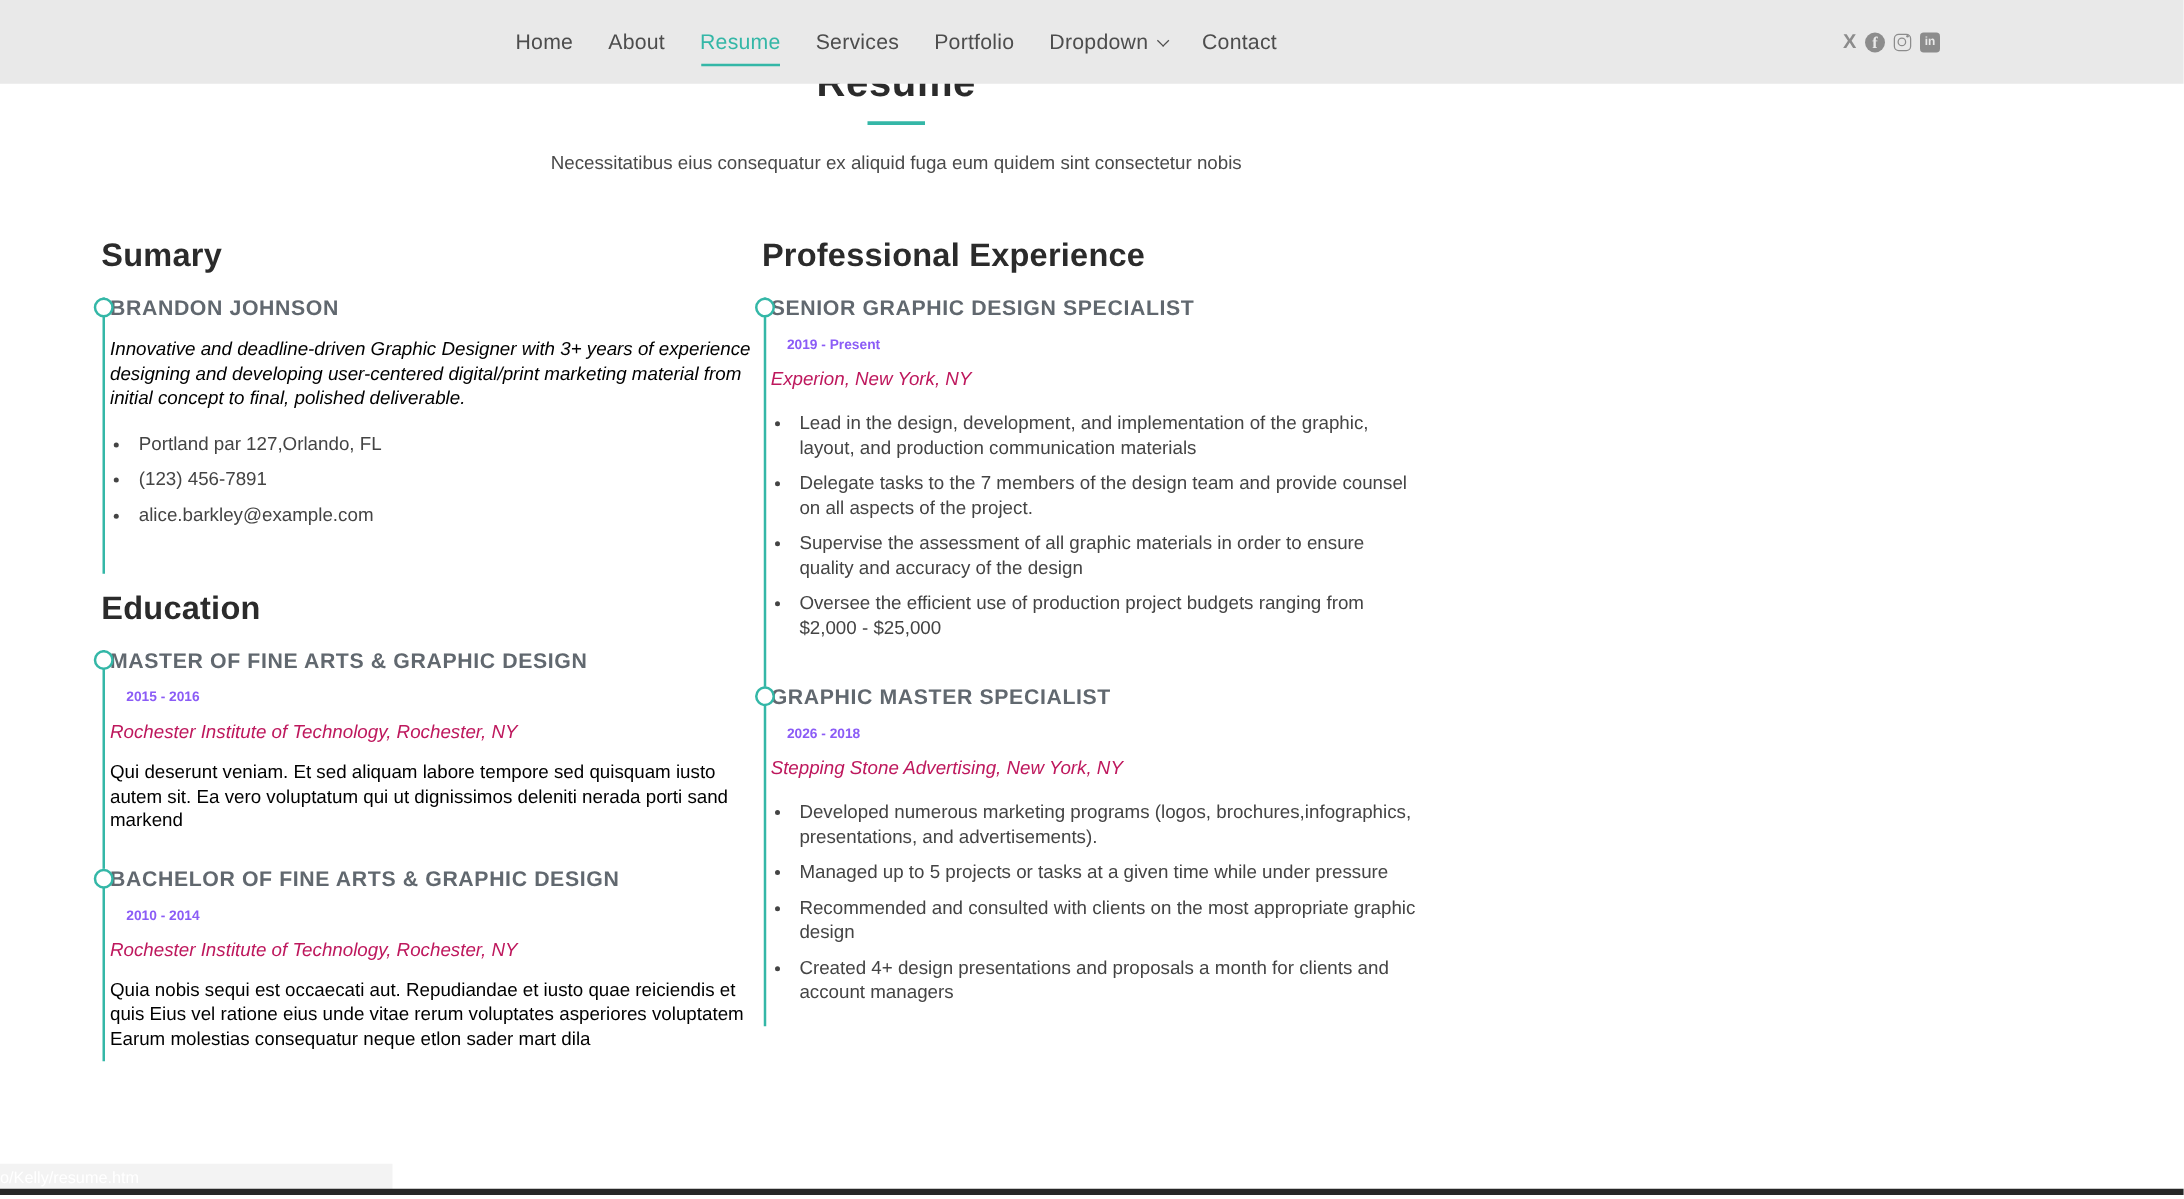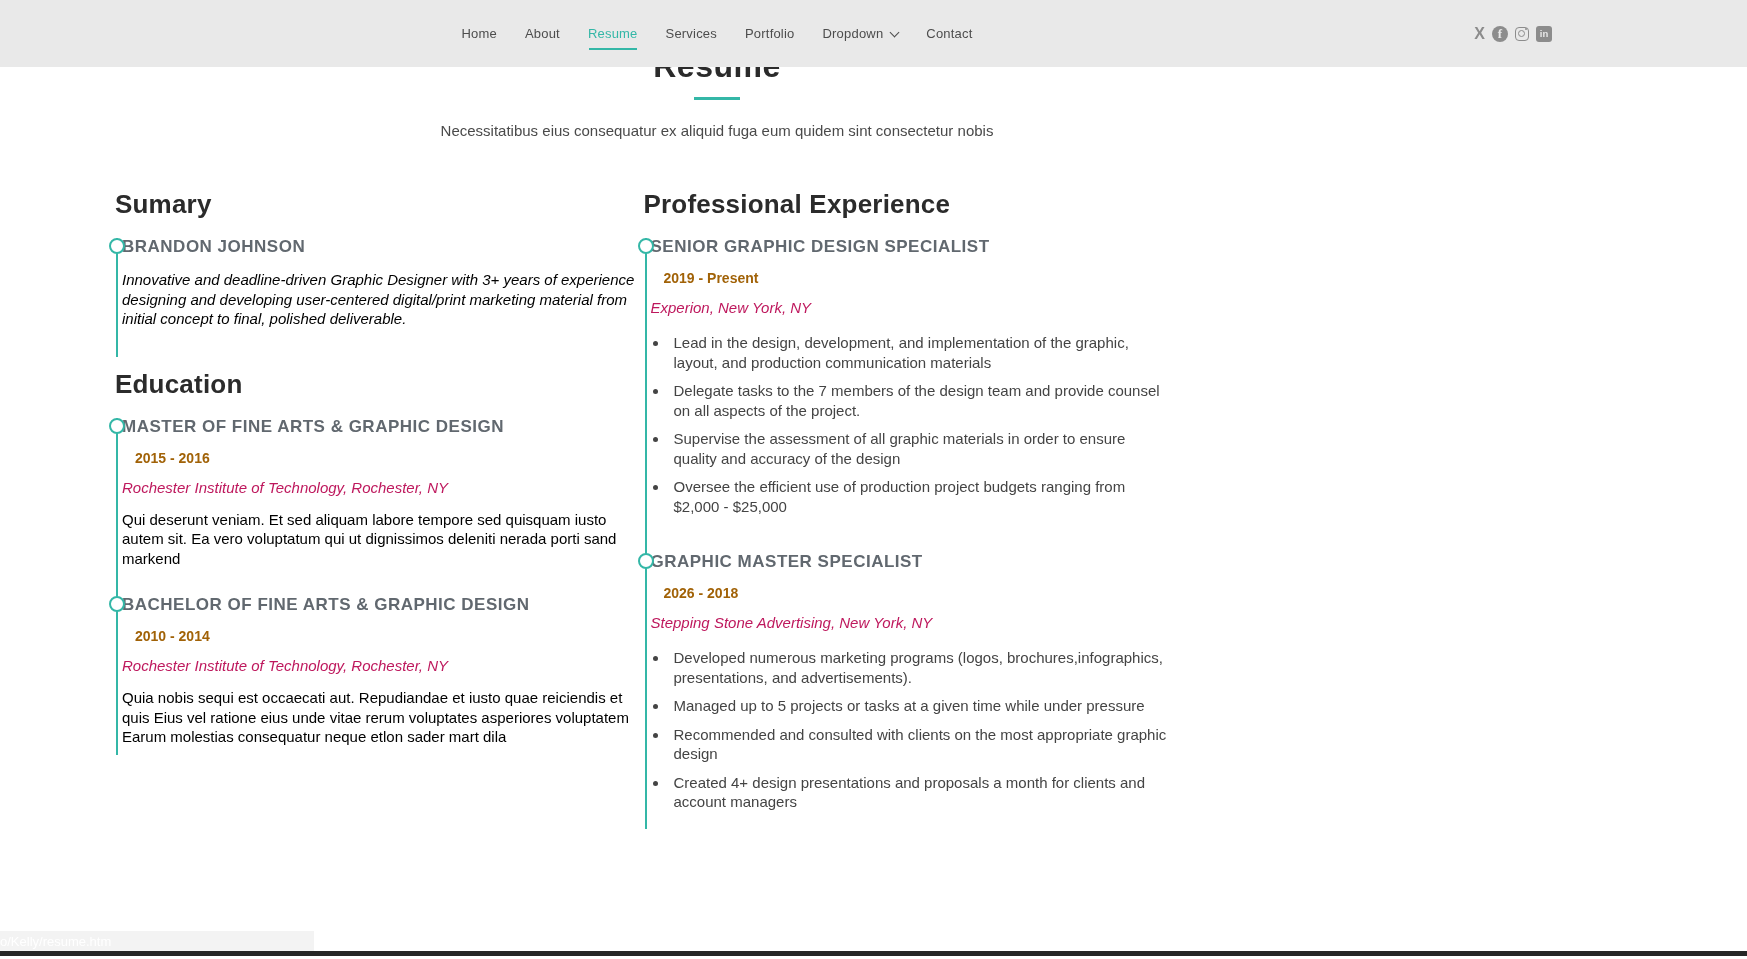--- a/index.html
+++ b/index.html
@@ -10,21 +10,21 @@
     font-family:"Liberation Sans", sans-serif;
   }
 
   
   header { position:absolute; top:0; left:0; width:100%; height:67px; background:#e9e9e9; }
   .nav-links {
     position:absolute; left:191px; top:0; width:1052px; height:67px;
     display:flex; justify-content:center; align-items:center; gap:28px;
   }
   .nav-link {
-    font-size:13px; color:#4d4d4d; letter-spacing:0.2px; cursor:pointer;
+    font-size:17px; color:#4d4d4d; letter-spacing:0.2px; cursor:pointer;
     display:flex; align-items:center; gap:8px; position:relative; white-space:nowrap;text-align:center;
   }
   .nav-link.active { color:#34b7a7; }
   .nav-link.active::after {
     content:""; position:absolute; left:1px; right:1px; bottom:-9px; height:2px; background:#34b7a7;
   }
   .chevron {
     width:7px; height:7px; margin-top:-3px;
     border-right:1.5px solid #4d4d4d; border-bottom:1.5px solid #4d4d4d;
     transform:rotate(45deg);
@@ -48,32 +48,32 @@
   }
   .icon-li::before { content:"in"; }
 
   
   .page-head { width:1052px; margin-left:191px; padding-top:48px; text-align:center; }
   .page-title { margin:0; font-size:32px; font-weight:700; color:#2b2b2b; letter-spacing:0.5px; }
   .title-underline { width:46px; height:3px; background:#34b7a7; margin:12px auto 0; }
   .page-subtitle { margin:22px 0 0; font-size:15px; color:#4a4a4a; }
 
   
-  .columns { display:flex; gap:5px; width:1052px; margin-left:115px; margin-top:50px; }
+  .columns { display:flex; gap:5px; width:1052px; margin-left:81px; margin-top:50px; }
   .col { flex:1; min-width:0; }
   .section-title { font-size:26px; font-weight:700; color:#2b2b2b; margin:0 0 18px 0; letter-spacing:0.2px; }
   .resume-item + .section-title { margin-top:12px; }
   .resume-item { position:relative; border-left:2px solid #34b7a7; padding:0 0 28px 4px; margin-left:1px; }
   .resume-item:last-child { padding-bottom:8px; }
   .resume-item::before {
     content:""; position:absolute; left:-9px; top:0; width:12px; height:12px;
     border-radius:50%; background:#ffffff; border:2px solid #34b7a7;
   }
   .item-title { margin:0; font-size:17px; font-weight:600; color:#61686f; letter-spacing:0.5px; line-height:18px; }
-  .item-date { margin:14px 0 0 13px; font-size:14px; font-weight:700; color:#a16207; }
+  .item-date { margin:14px 0 0 13px; font-size:11px; font-weight:700; color:#8b5cf6; }
   .item-org { margin:13px 0 0; font-size:15px; font-style:italic; color:#be185d; }
   .item-desc { margin:14px 0 0; font-size:15px; line-height:19.5px; color:#000000; }
   .item-desc.italic { font-style:italic; }
   .item-list { margin:17px 0 0; padding-left:18px; }
   .item-list li { font-size:15px; line-height:19.5px; color:#444; margin-bottom:9px; padding-left:5px; }
 
   
   .status-tooltip {
     position:absolute; left:0; top:931px; width:314px; height:21px;
     background:#f3f3f3; color:#ffffff; font-size:13px; line-height:21px; white-space:nowrap; overflow:hidden;
@@ -111,20 +111,25 @@
 </div>
 
 <div class="columns">
 
   <div class="col">
     <h3 class="section-title">Sumary</h3>
 
     <div class="resume-item">
       <h4 class="item-title">BRANDON JOHNSON</h4>
       <p class="item-desc italic">Innovative and deadline-driven Graphic Designer with 3+ years of experience designing and developing user-centered digital/print marketing material from initial concept to final, polished deliverable.</p>
+      <ul class="item-list">
+        <li>Portland par 127,Orlando, FL</li>
+        <li>(123) 456-7891</li>
+        <li>alice.barkley@example.com</li>
+      </ul>
     </div>
 
     <h3 class="section-title">Education</h3>
 
     <div class="resume-item">
       <h4 class="item-title">MASTER OF FINE ARTS &amp; GRAPHIC DESIGN</h4>
       <h5 class="item-date">2015 - 2016</h5>
       <p class="item-org">Rochester Institute of Technology, Rochester, NY</p>
       <p class="item-desc">Qui deserunt veniam. Et sed aliquam labore tempore sed quisquam iusto autem sit. Ea vero voluptatum qui ut dignissimos deleniti nerada porti sand markend</p>
     </div>

